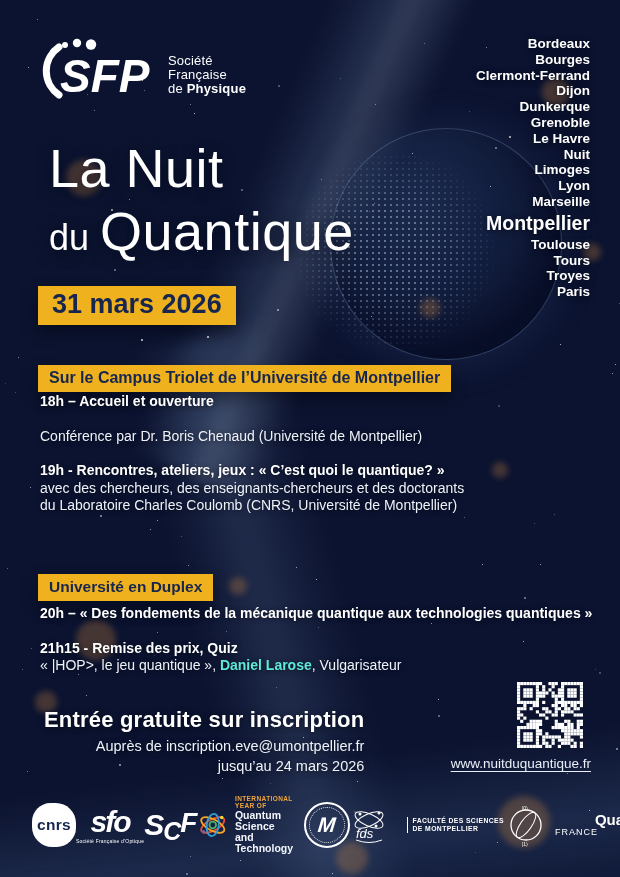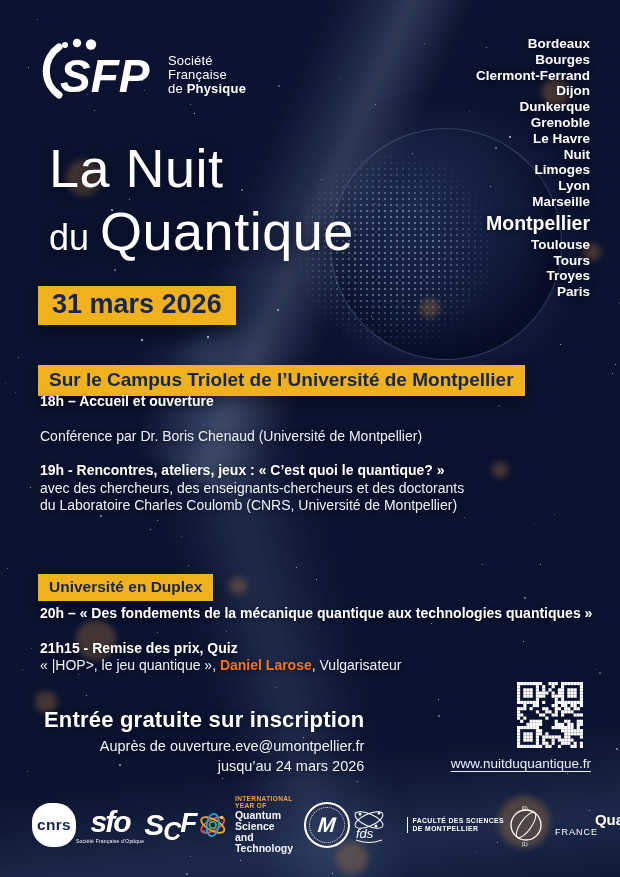--- a/index.html
+++ b/index.html
@@ -50,29 +50,29 @@
   
   .title{left:38px;top:139px;text-shadow:0 3px 16px rgba(0,0,15,.55);margin-left:11px;}
   .title-l1{font-size:54px;font-weight:400;letter-spacing:.5px;line-height:58px;}
   .title-l2{display:flex;align-items:baseline;gap:11px;margin-top:3px;}
   .title-du{font-size:36px;font-weight:400;}
   .title-main{font-size:54px;font-weight:400;letter-spacing:.5px;}
 
   .badge{display:inline-block;background:#EFB11E;color:#16264E;font-weight:800;
     box-shadow:0 7px 16px rgba(0,0,8,.4);}
   .date-badge{left:38px;top:286px;font-size:27px;padding:3px 14px 5px;}
-  .loc-badge{left:38px;top:365px;font-size:19px;padding:4px 11px 5px;}
+  .loc-badge{left:38px;top:365px;font-size:16px;padding:4px 11px 5px;}
   .duplex-badge{left:38px;top:574px;font-size:15.5px;padding:4px 11px 5px;}
 
   .program{left:40px;top:393px;width:560px;}
   .program2{left:40px;top:605px;width:575px;}
   .prog-item{margin-bottom:17px;font-size:14px;line-height:17.6px;text-shadow:0 1px 5px rgba(0,0,10,.55);}
   .prog-time{font-weight:700;}
   .prog-detail{font-weight:400;color:#eef2f9;}
-  .hop b{font-weight:700;color:#f97316;}
+  .hop b{font-weight:700;color:#5eead4;}
 
   .reg{left:44px;top:707px;text-shadow:0 1px 6px rgba(0,0,10,.55);text-align:right;}
   .reg-title{font-size:22px;font-weight:800;letter-spacing:.2px;}
   .reg-line{font-size:14.5px;line-height:18.5px;margin-top:4px;color:#eef2f9;}
   .reg-line:last-child{margin-top:1px;}
 
   .qr{left:517px;top:682px;width:66px;height:66px;}
   .site{right:29px;top:756px;font-size:13.5px;color:#e9eff8;text-decoration:underline;
     text-underline-offset:3px;cursor:pointer;}
 
@@ -306,21 +306,21 @@
     <div class="prog-item">
       <div class="prog-time">21h15 - Remise des prix, Quiz</div>
       <div class="prog-detail hop">
         <span>« |HOP&gt;, le jeu quantique », </span><b>Daniel Larose</b><span>, Vulgarisateur</span>
       </div>
     </div>
   </div>
 
   <div class="layer reg">
     <div class="reg-title">Entrée gratuite sur inscription</div>
-    <div class="reg-line">Auprès de  ouverture.eve@umontpellier.fr</div>
+    <div class="reg-line">Auprès de  inscription.eve@umontpellier.fr</div>
     <div class="reg-line">jusqu’au 24 mars 2026</div>
   </div>
 
   <svg class="layer qr" id="qr" viewBox="0 0 21 21">
       <rect x="7" y="0" width="1" height="1" fill="#fff"></rect>
       <rect x="10" y="0" width="1" height="1" fill="#fff"></rect>
       <rect x="11" y="0" width="1" height="1" fill="#fff"></rect>
       <rect x="12" y="0" width="1" height="1" fill="#fff"></rect>
       <rect x="8" y="1" width="1" height="1" fill="#fff"></rect>
       <rect x="11" y="1" width="1" height="1" fill="#fff"></rect>

